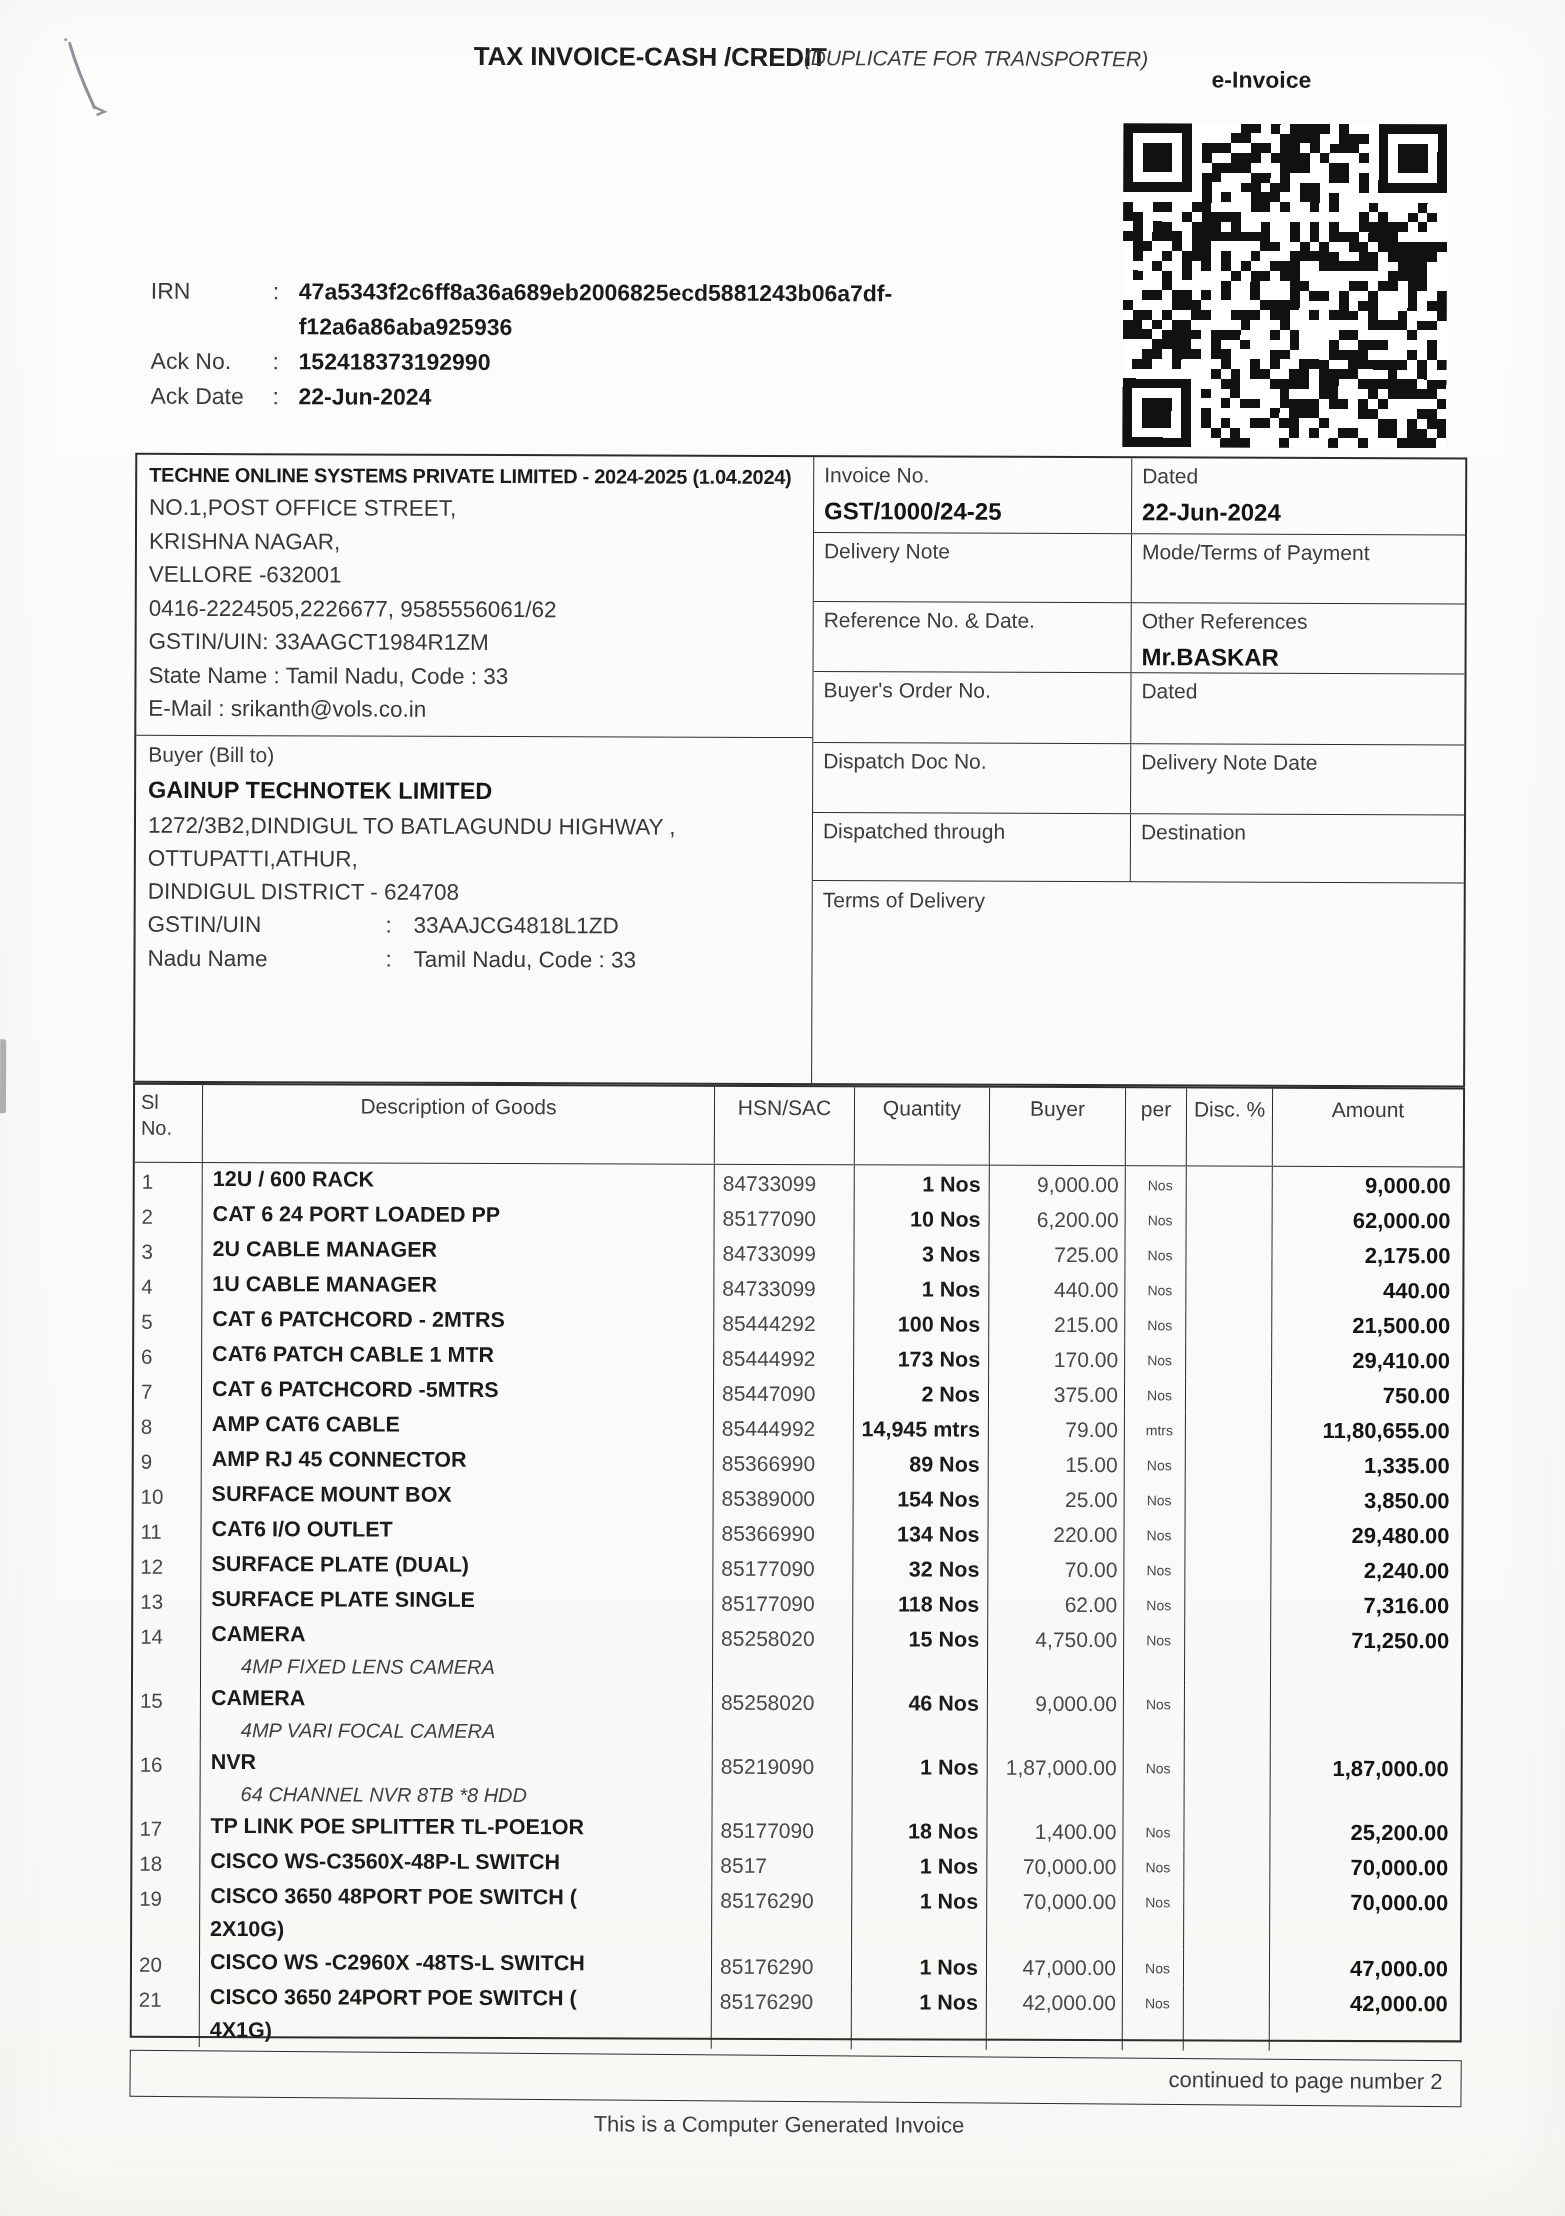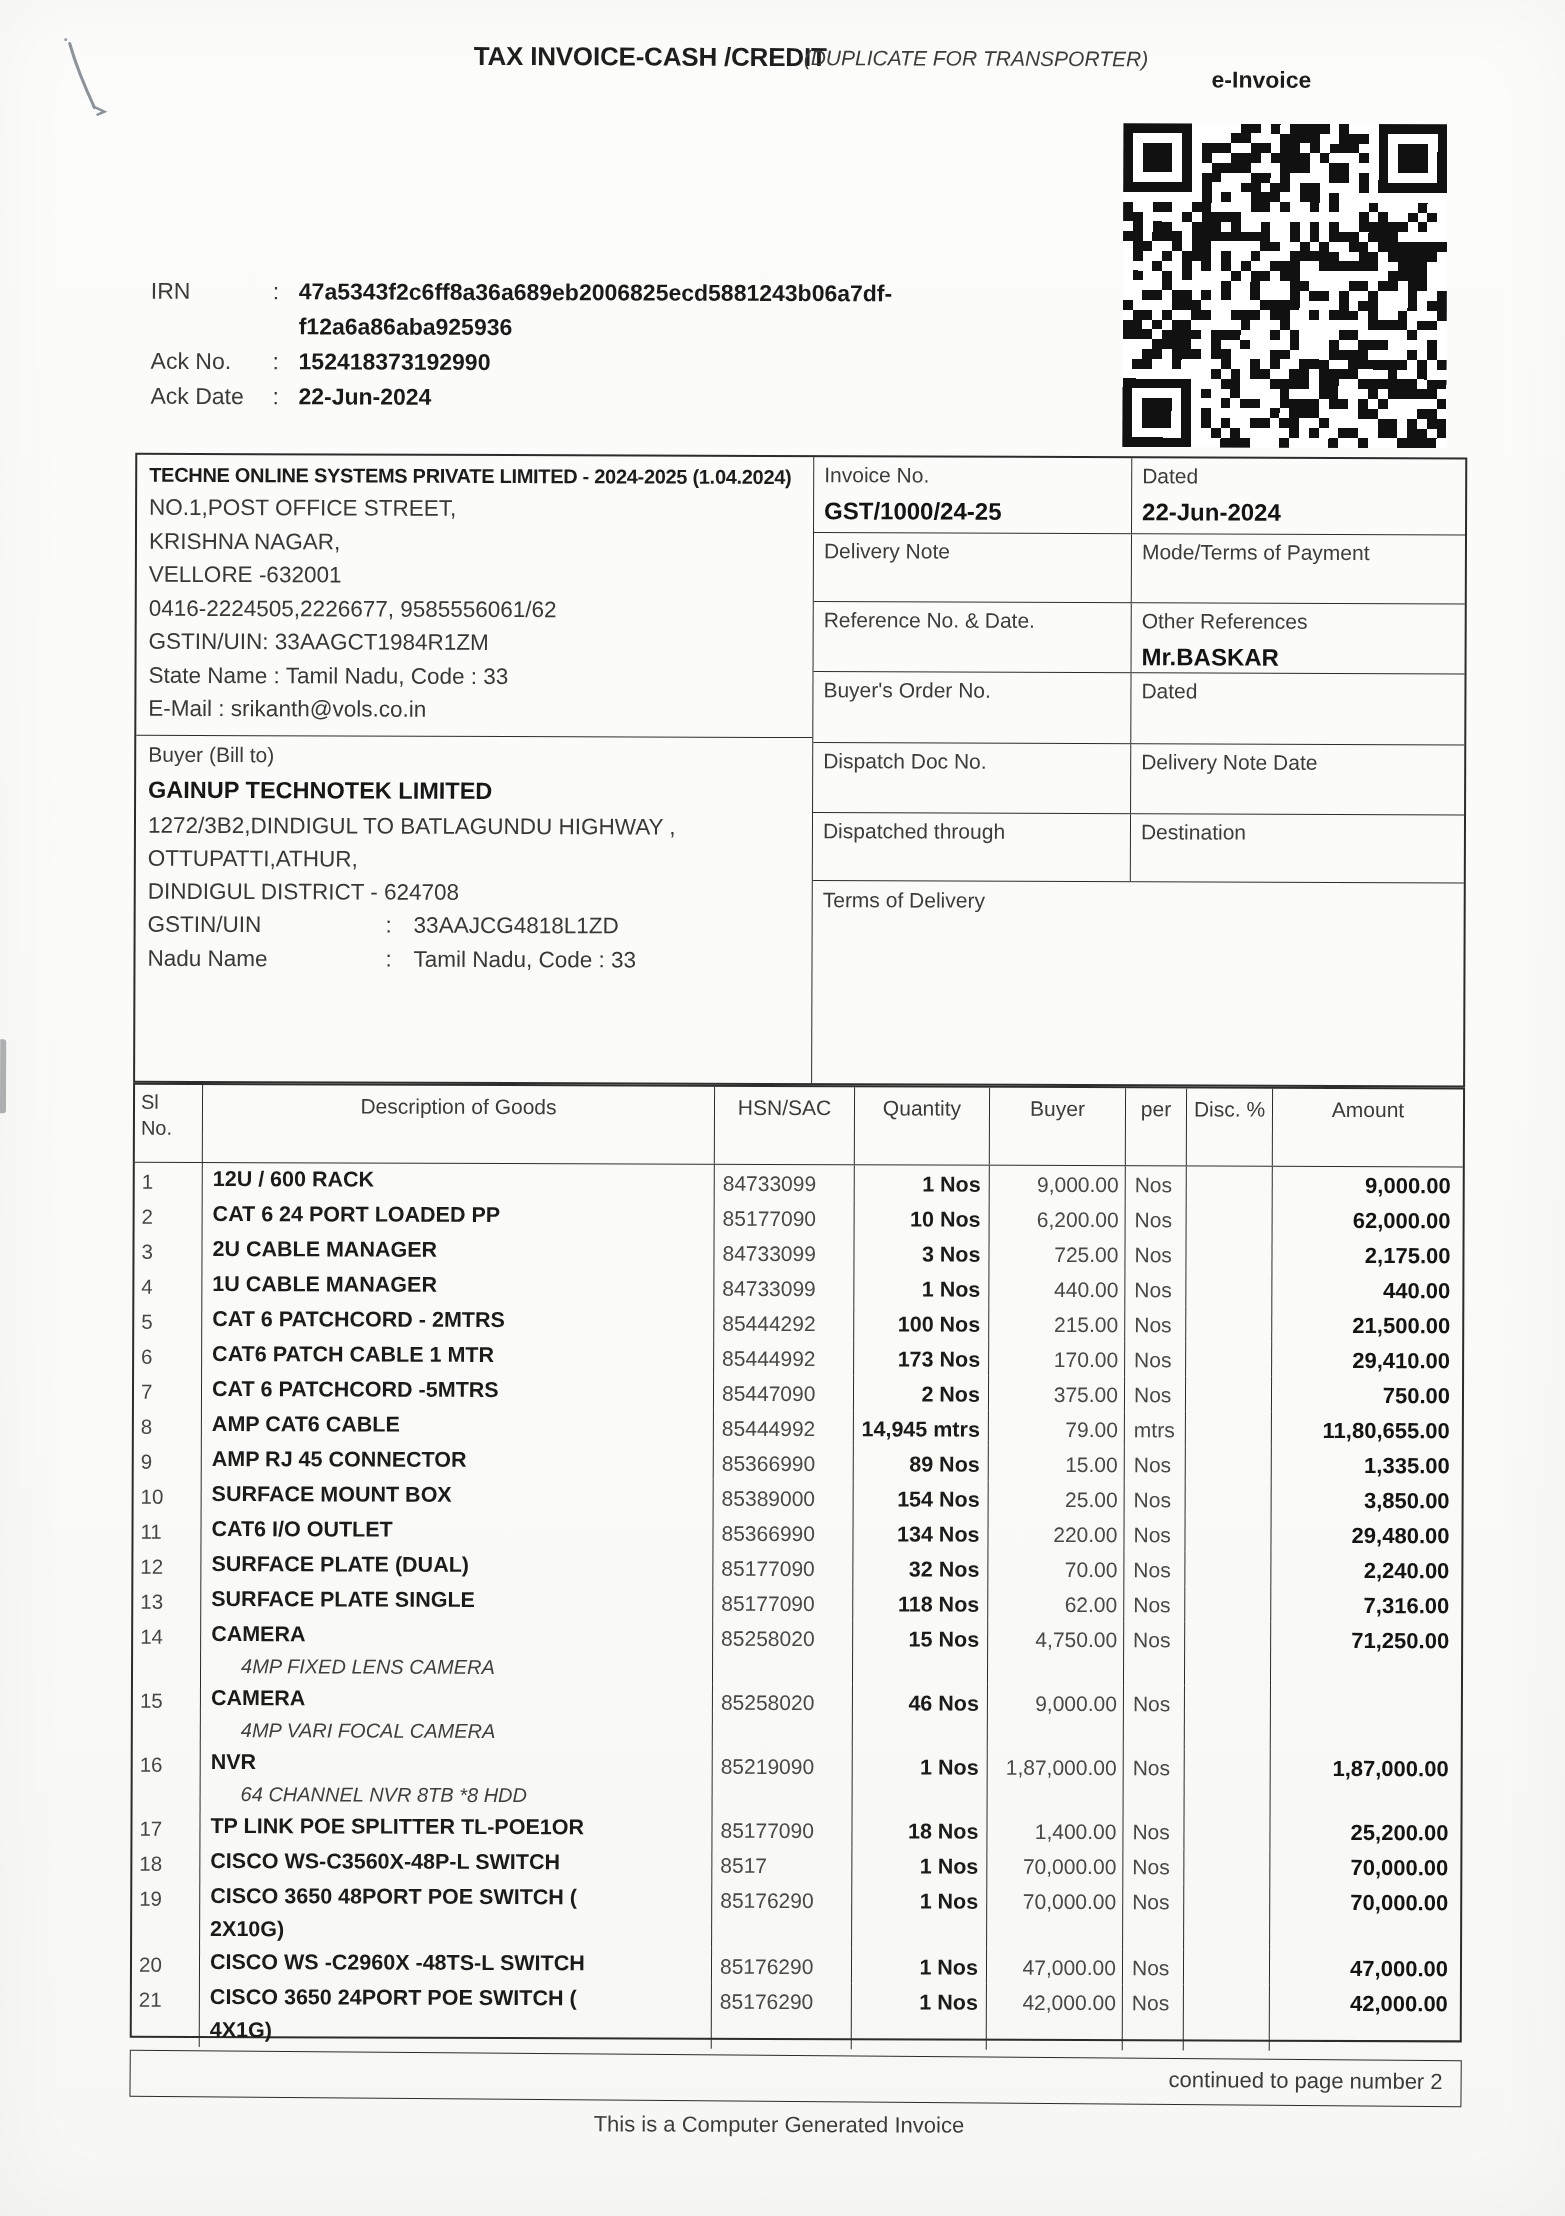--- a/index.html
+++ b/index.html
@@ -52,37 +52,37 @@
   .terms-row{flex:1;padding:5px 6px 0 10px;}
 
   
   .items{position:absolute;left:133px;top:1085px;width:1332px;height:955px;border:2px solid #2c2c2c;box-sizing:border-box;display:flex;flex-direction:column;}
   .col-b{border-right:1.4px solid #2c2c2c;box-sizing:border-box;}
   .w-sl{width:68px;flex:none;}
   .w-desc{width:512px;flex:none;}
   .w-hsn{width:140px;flex:none;}
   .w-qty{width:135px;flex:none;}
   .w-rate{width:136px;flex:none;}
-  .w-per{width:61px;flex:none;}
+  .w-per{width:61px;flex:none;text-align:center;}
   .w-disc{width:86px;flex:none;}
   .w-amt{flex:1;border-right:none;}
   .head-row{display:flex;height:78px;flex:none;border-bottom:1.6px solid #2c2c2c;box-sizing:border-box;color:#3b3b3b;font-size:21px;}
   .hc{display:flex;justify-content:center;padding-top:9px;}
   .hc-sl{padding:4px 0 0 6px;font-size:20px;line-height:26px;}
   #items-body{flex:none;}
   .item-row{display:flex;align-items:stretch;}
   .cell{overflow:hidden;}
   .cell.sl{font-size:20.5px;color:#454545;padding:2px 0 0 7px;line-height:33px;}
   .cell.desc{padding-left:10px;}
   .nm{font-weight:bold;font-size:21.5px;color:#1b1b1b;line-height:33px;white-space:nowrap;}
   .sub{font-style:italic;font-size:20px;color:#3f3f3f;line-height:31px;padding-left:30px;white-space:nowrap;}
   .cell.hsn{font-size:21px;color:#484848;padding:3px 0 0 8px;line-height:32px;}
   .cell.qty{font-weight:bold;font-size:21.5px;color:#1b1b1b;text-align:right;padding:3px 8px 0 0;line-height:32px;}
   .cell.rate{font-size:21px;color:#484848;text-align:right;padding:3px 6px 0 0;line-height:32px;}
-  .cell.per{font-size:21px;color:#484848;padding:3px 0 0 9px;line-height:32px;}
+  .cell.per{font-size:14px;color:#484848;padding:3px 0 0 9px;line-height:32px;}
   .cell.amt{font-weight:bold;font-size:22px;color:#141414;text-align:right;padding:3px 12px 0 0;line-height:32px;}
   .filler-row{flex:1;display:flex;}
 
   
   .continued-strip{position:absolute;left:133px;top:2055px;width:1332px;height:47px;border:1.8px solid #2c2c2c;box-sizing:border-box;text-align:right;padding-right:18px;font-size:22px;color:#3a3a3a;line-height:42px;transform:rotate(0.25deg);}
   .footer-note{position:absolute;left:0;top:2112px;width:1565px;text-align:center;font-size:22px;color:#3c3c3c;}
 
   
   .pen-mark{position:absolute;left:50px;top:30px;width:80px;height:115px;}
   .edge-mark{position:absolute;left:0;top:1042px;width:6px;height:74px;background:#63676d;opacity:.5;border-radius:0 3px 3px 0;}

